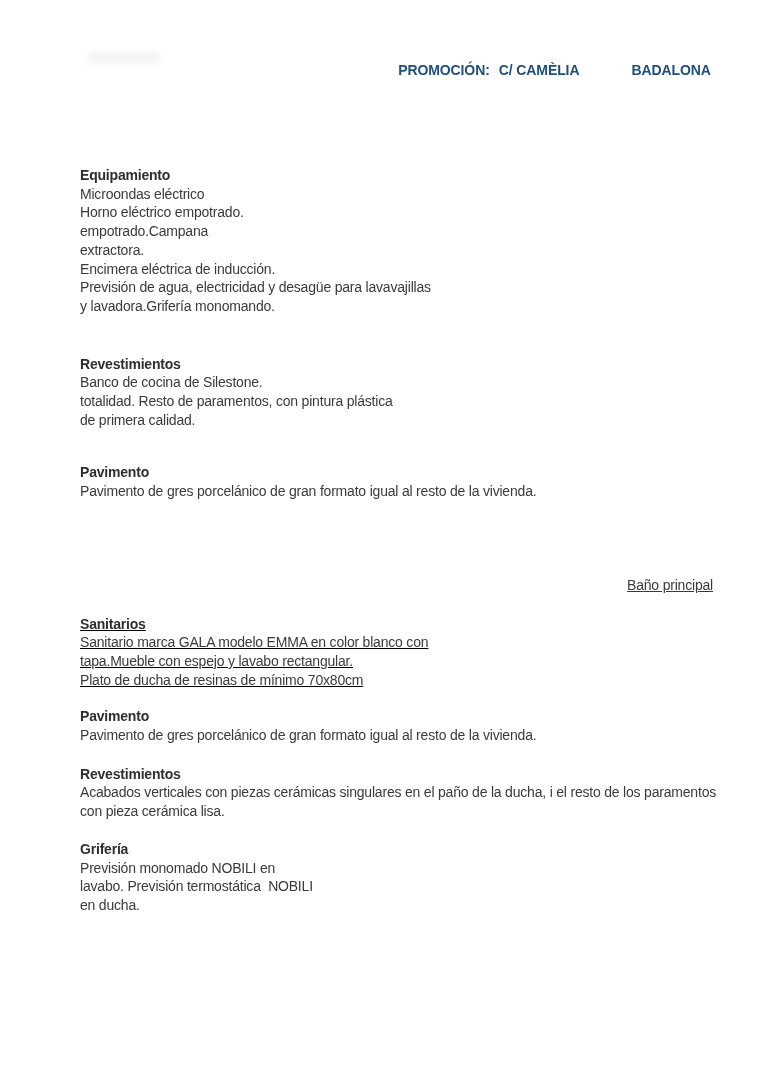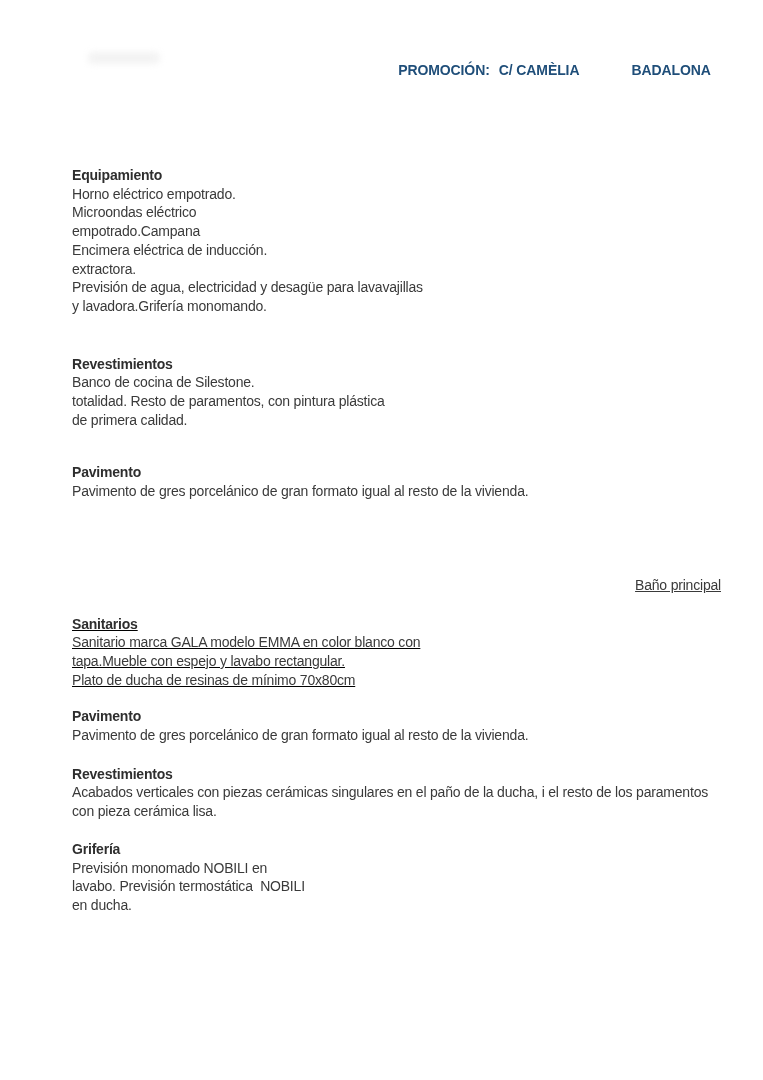--- a/index.html
+++ b/index.html
@@ -53,21 +53,21 @@
     color: #3a3a3a;
   }
   .h {
     font-weight: bold;
     color: #2e2e2e;
     margin: 0;
   }
   .sub {
     text-decoration: underline;
   }
-  section { margin: 0; }
+  section { margin: 8px; }
   .s-equip   { margin-top: 0; }
   .s-revest1 { margin-top: 39px; }
   .s-pav1    { margin-top: 34px; }
   .s-bano    { margin-top: 75px; text-align: right; }
   .s-sanit   { margin-top: 20px; text-decoration: underline; }
   .s-pav2    { margin-top: 18px; }
   .s-revest2 { margin-top: 20px; }
   .s-grif    { margin-top: 19px; }
 </style>
 </head>
@@ -78,25 +78,25 @@
   <div class="smudge"></div>
 
   <div class="header" style="color: rgb(31, 78, 121);">
     <span>PROMOCIÓN:</span><span class="street">C/ CAMÈLIA</span><span class="city">BADALONA</span>
   </div>
 
   <div class="content">
 
     <section class="s-equip">
       <div class="h">Equipamiento</div>
+      <div class="line">Microondas eléctrico</div>
       <div class="line">Horno eléctrico empotrado.</div>
-      <div class="line">Microondas eléctrico</div>
       <div class="line">empotrado.Campana</div>
+      <div class="line">extractora.</div>
       <div class="line">Encimera eléctrica de inducción.</div>
-      <div class="line">extractora.</div>
       <div class="line">Previsión de agua, electricidad y desagüe para lavavajillas</div>
       <div class="line">y lavadora.Grifería monomando.</div>
     </section>
 
     <section class="s-revest1">
       <div class="h">Revestimientos</div>
       <div class="line">Banco de cocina de Silestone.</div>
       <div class="line">totalidad. Resto de paramentos, con pintura plástica</div>
       <div class="line">de primera calidad.</div>
     </section>

